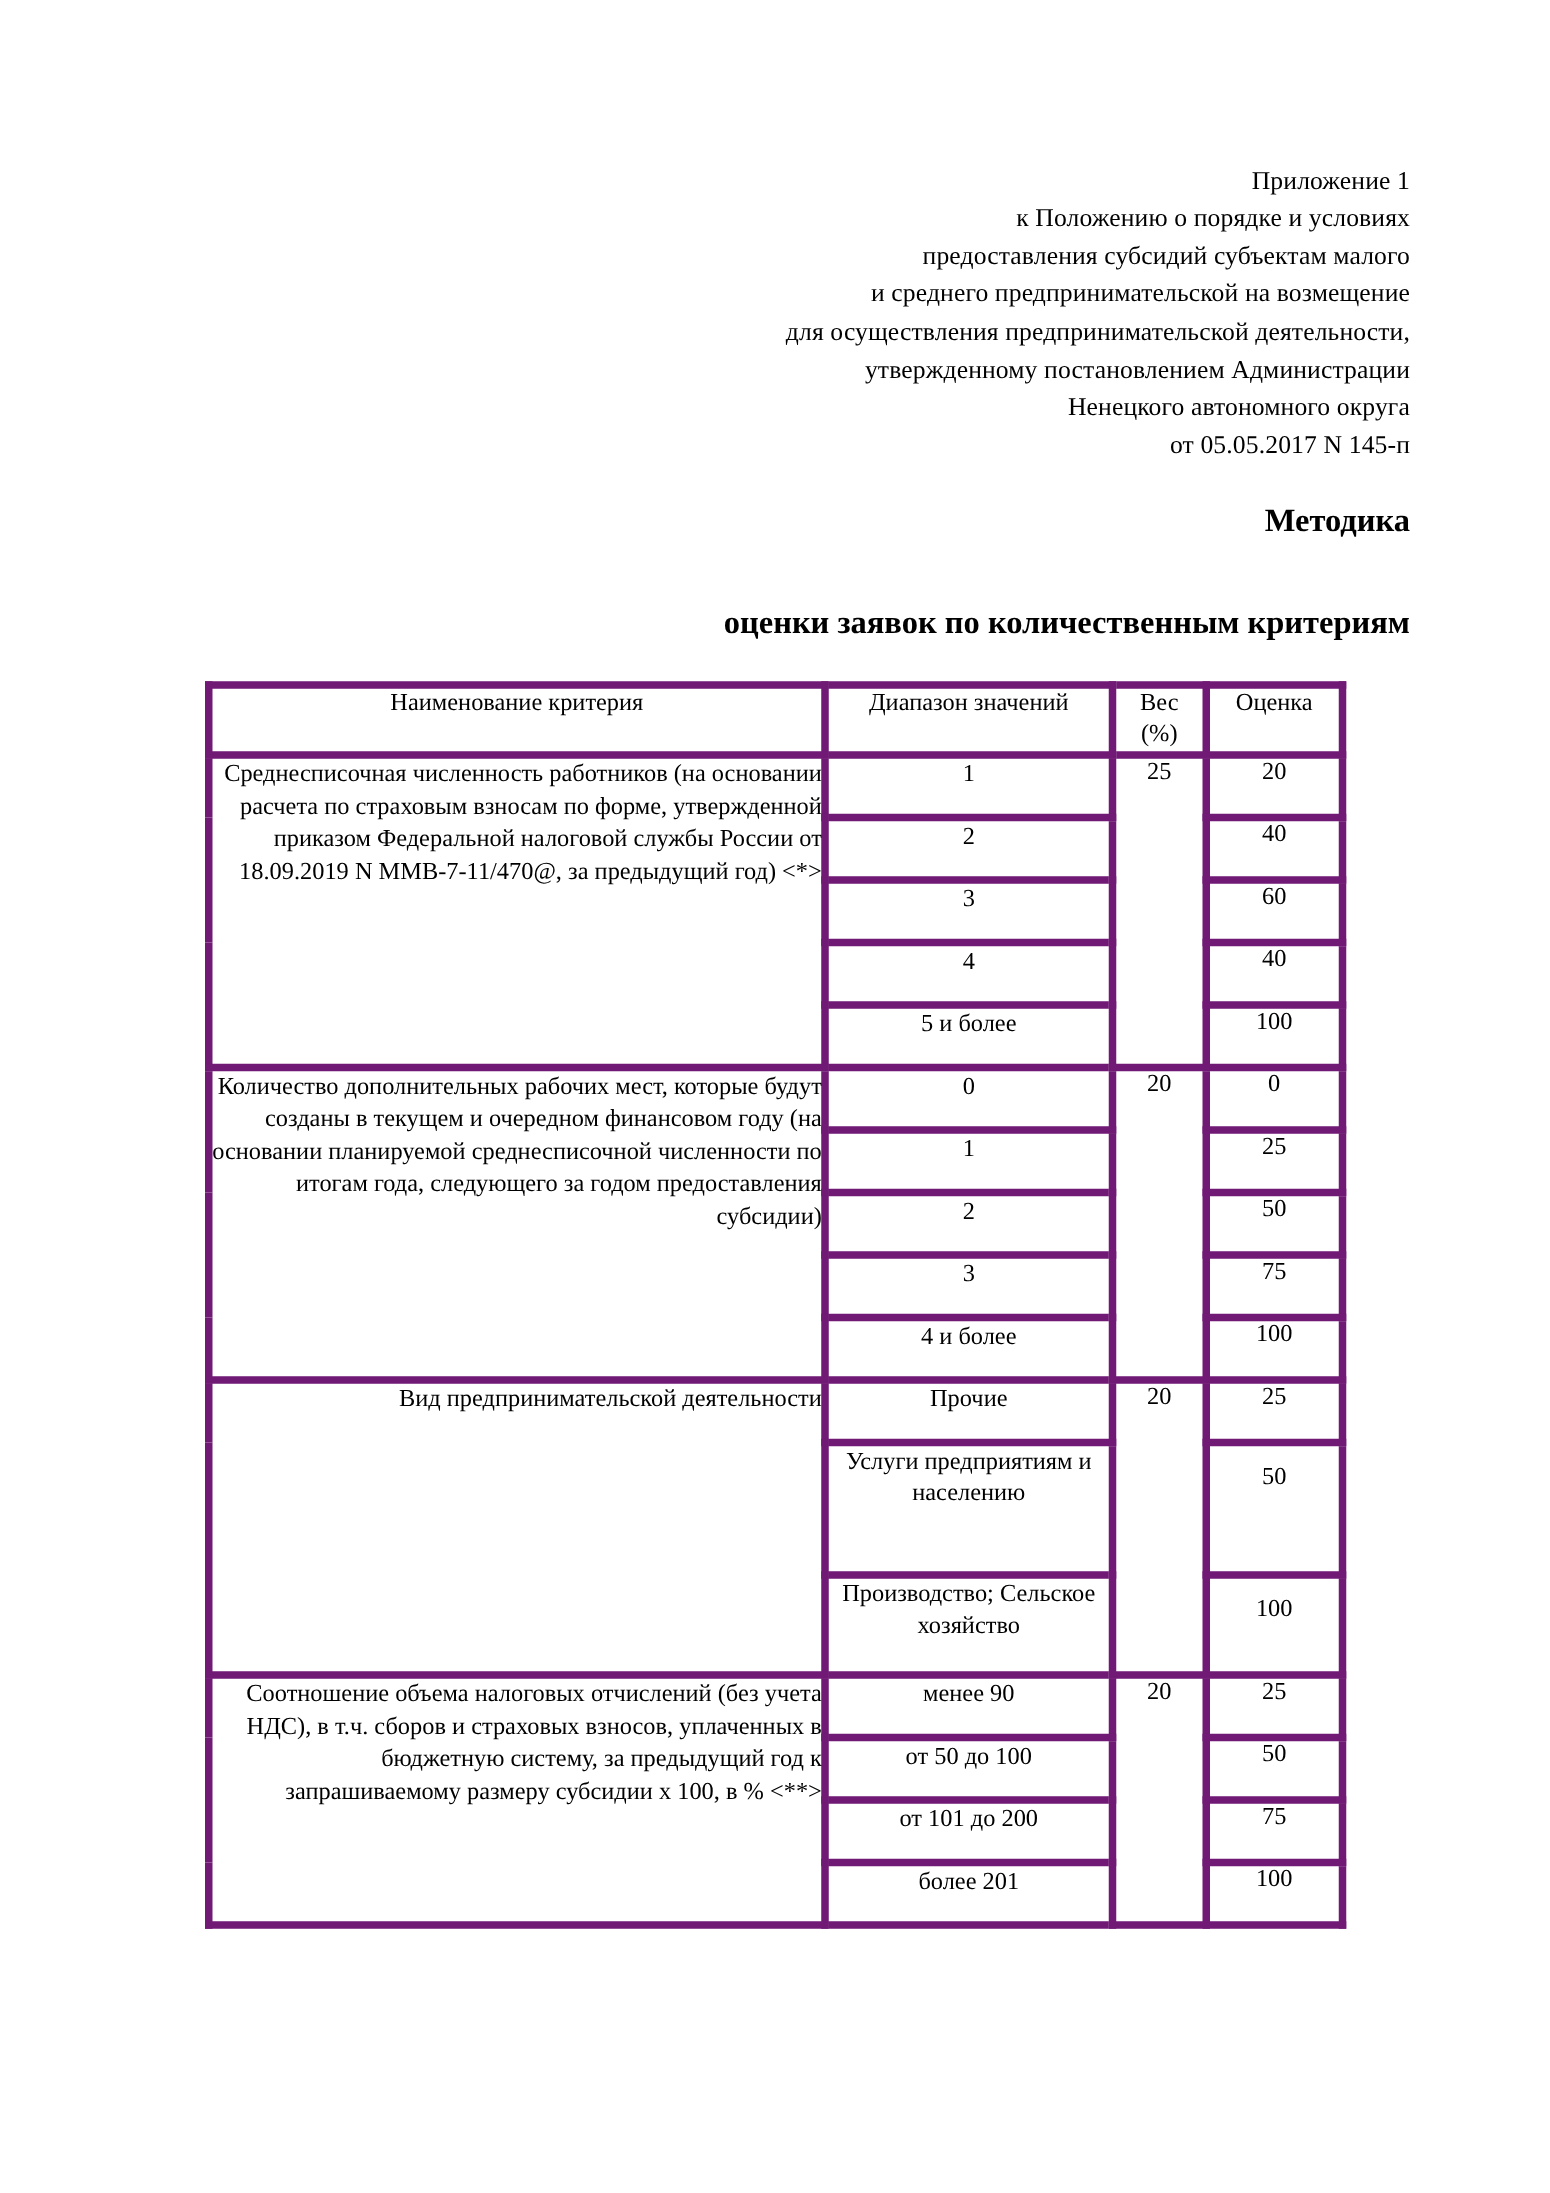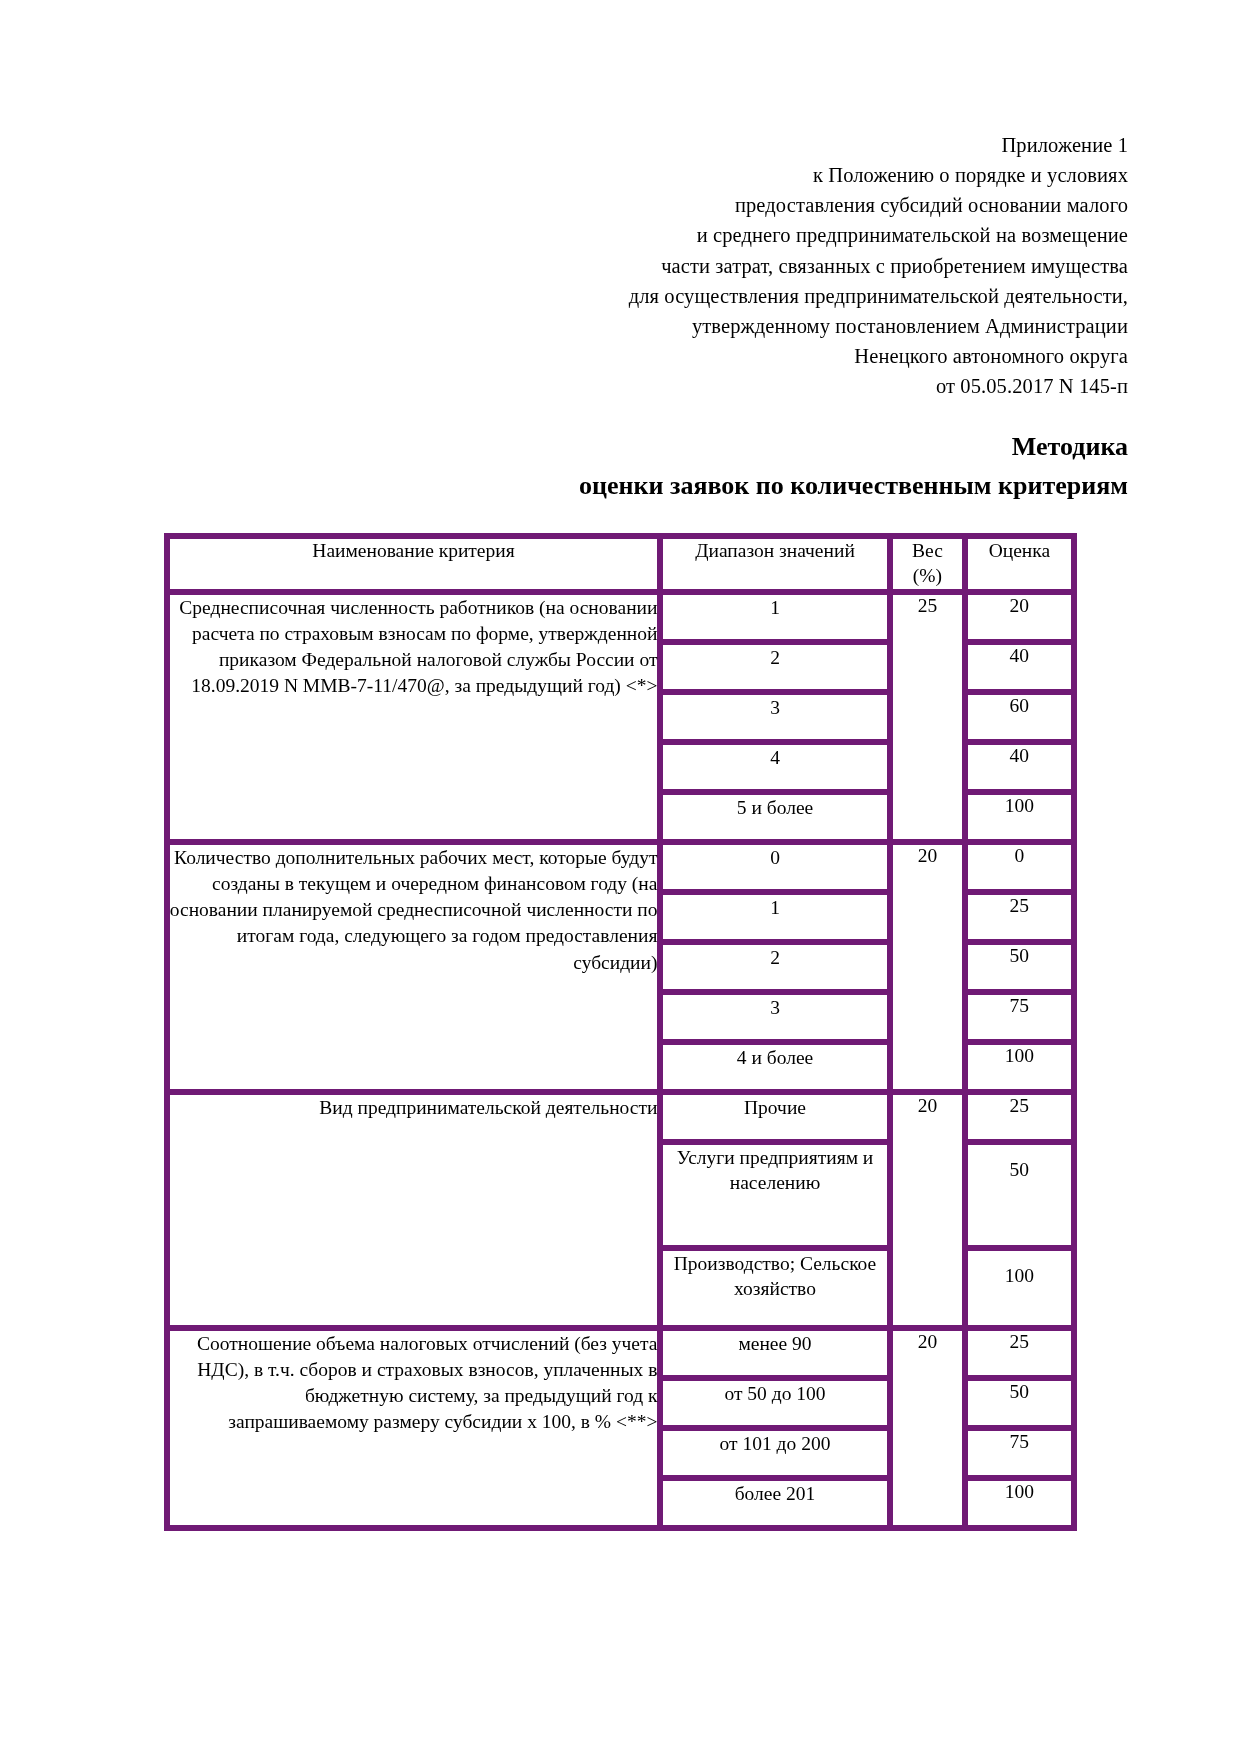--- a/index.html
+++ b/index.html
@@ -35,21 +35,21 @@
 
   
   .doc-title {
     text-align: right;
     font-weight: bold;
     font-size: 26px;
     line-height: 1.5;
     margin-top: 26px;
   }
   .doc-title .t-line1 { display: block; }
-  .doc-title .t-line2 { display: block; }
+  .doc-title .t-line2 { display: block; margin-top: 42px; }
 
   
   table.grid {
     border-collapse: collapse;
     width: 913px;
     margin: 28px auto 0 auto;
     table-layout: fixed;
     font-size: 19.5px;
   }
   table.grid td, table.grid th {
@@ -99,23 +99,22 @@
   }
 </style>
 </head>
 <body>
 
 <div class="page">
 
   <div class="doc-header">
     <div>Приложение 1</div>
     <div>к Положению о порядке и условиях</div>
-    <div>предоставления субсидий основании малого</div>
+    <div>предоставления субсидий субъектам малого</div>
     <div>и среднего предпринимательской на возмещение</div>
-    <div>части затрат, связанных с приобретением имущества</div>
     <div>для осуществления предпринимательской деятельности,</div>
     <div>утвержденному постановлением Администрации</div>
     <div>Ненецкого автономного округа</div>
     <div>от 05.05.2017 N 145-п</div>
   </div>
 
   <div class="doc-title">
     <span class="t-line1">Методика</span>
     <span class="t-line2">оценки заявок по количественным критериям</span>
   </div>

